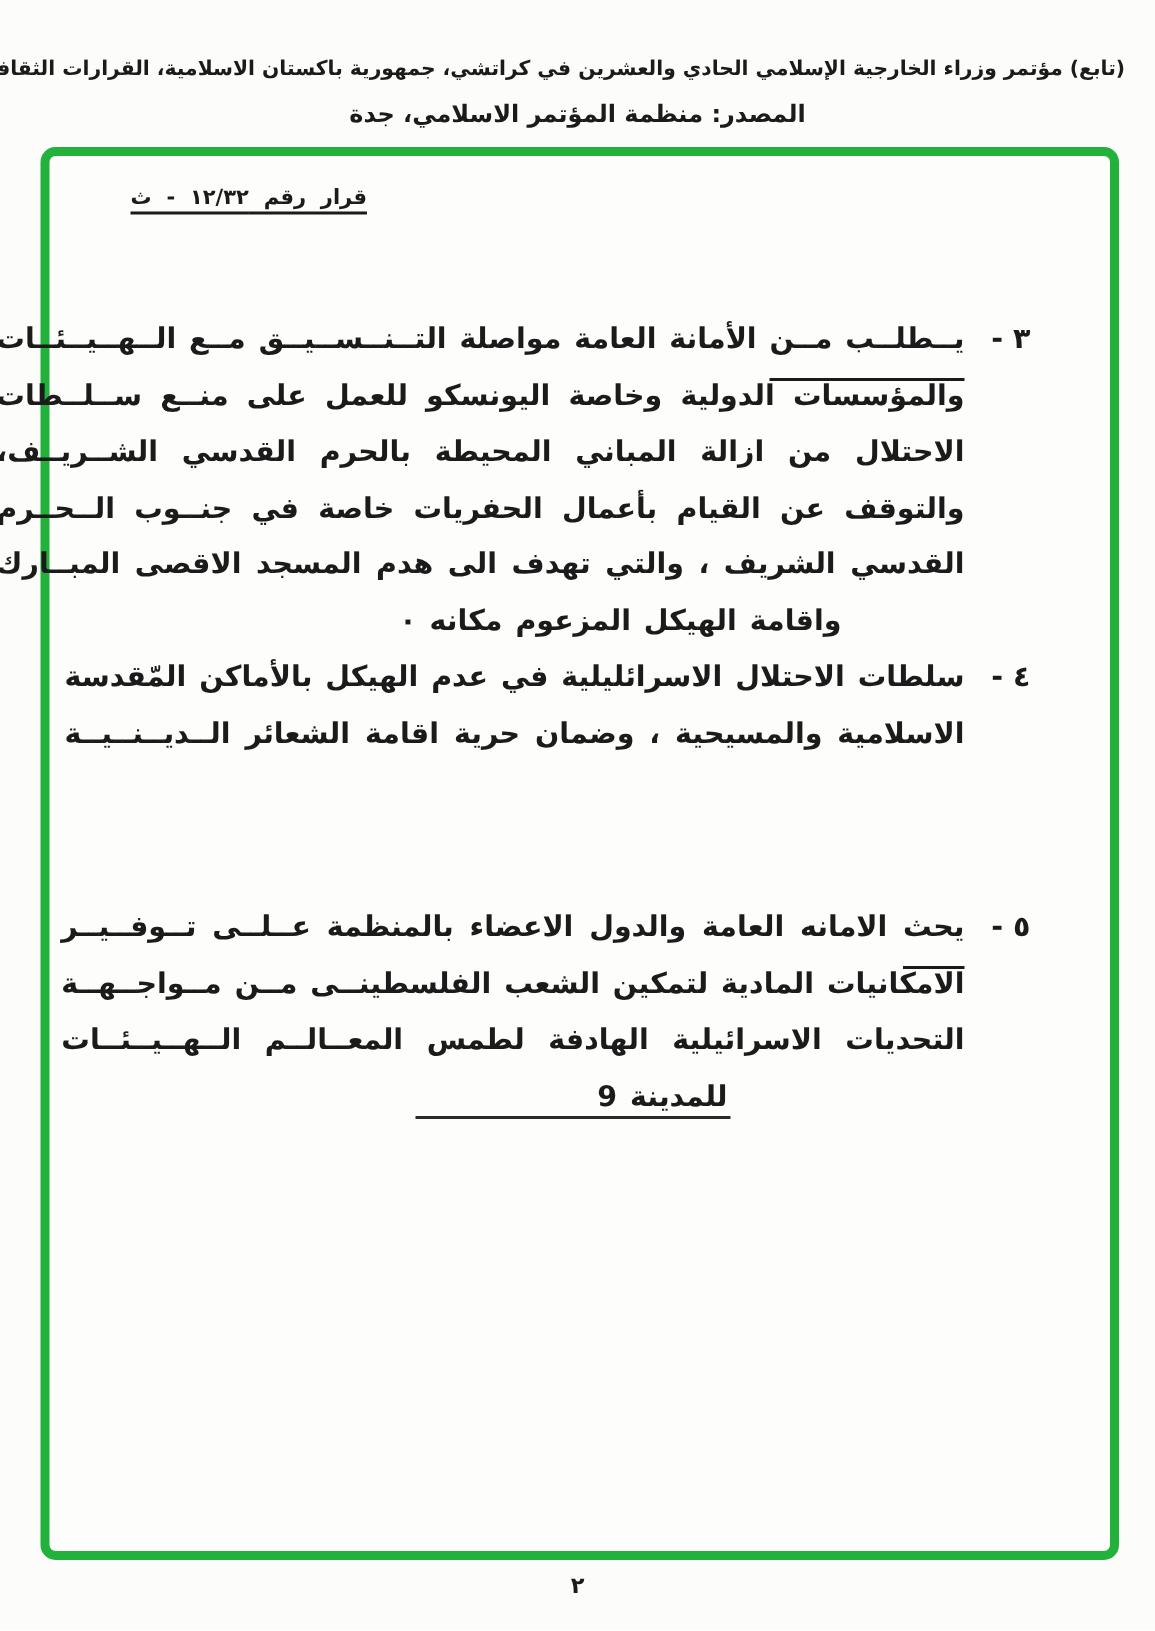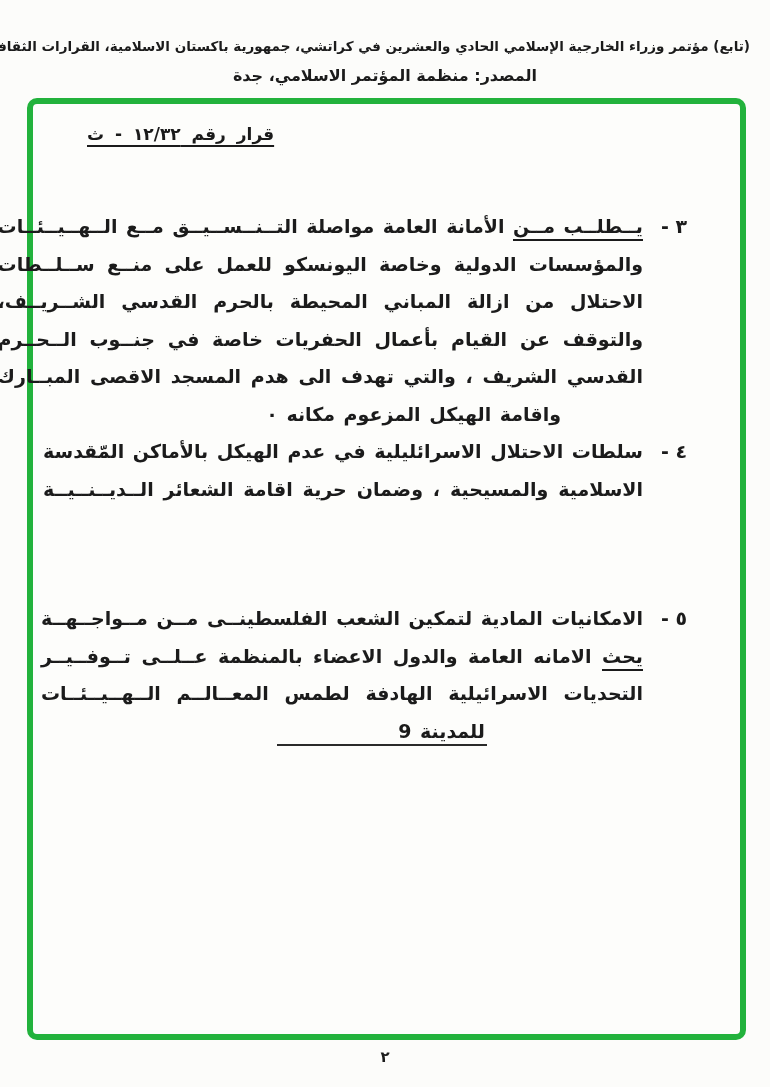--- a/index.html
+++ b/index.html
@@ -49,21 +49,21 @@
     border: 6px solid #22b23c;
     border-radius: 10px;
     background: #fdfdfb;
   }
   
   .res-title {
     position: absolute;
     left: 54px;
     top: 20px;
     direction: rtl;
-    font-size: 17px;
+    font-size: 14px;
     font-weight: bold;
     word-spacing: 5px;
     text-decoration: underline;
     text-underline-offset: 5px;
     text-decoration-thickness: 1.5px;
     white-space: nowrap;
   }
   
   .item {
     position: absolute;
@@ -98,21 +98,21 @@
   }
   .line.lastline {
     text-align: right;
     text-align-last: right;
   }
   .lastline.ind-a { padding-right: 82px; }
   .lastline.ind-b { padding-right: 38px; }
   .lastline.ind-c { padding-right: 158px; }
   .lead {
     border-bottom: 2px solid #1b1b1b;
-    padding-bottom: 2px;
+    padding-bottom: 15px;
   }
   .item-3 { top: 104px; }
   .item-4 { top: 329px; }
   .item-5 { top: 496px; }
   
   .divider {
     position: absolute;
     left: 244px;
     top: 640px;
     width: 210px;
@@ -158,22 +158,22 @@
       <div class="marker">٤ -</div>
       <div class="textcol">
         <div class="line">سلطات الاحتلال الاسرائليلية في عدم الهيكل بالأماكن المّقدسة</div>
         <div class="line">الاسلامية والمسيحية ، وضمان حرية اقامة الشعائر الــديــنــيــة</div>
       </div>
     </div>
 
     <div class="item item-5">
       <div class="marker">٥ -</div>
       <div class="textcol">
+        <div class="line"><span class="lead">يحث</span><span> الامانه العامة والدول الاعضاء بالمنظمة عــلــى تــوفــيــر</span></div>
         <div class="line">الامكانيات المادية لتمكين الشعب الفلسطينــى مــن مــواجــهــة</div>
-        <div class="line"><span class="lead">يحث</span><span> الامانه العامة والدول الاعضاء بالمنظمة عــلــى تــوفــيــر</span></div>
         <div class="line">التحديات الاسرائيلية الهادفة لطمس المعــالــم الــهــيــئــات</div>
         <div class="line lastline ind-c">للمدينة 9</div>
       </div>
     </div>
 
     <div class="divider"></div>
 
   </div>
 
   <div class="page-num">٢</div>

